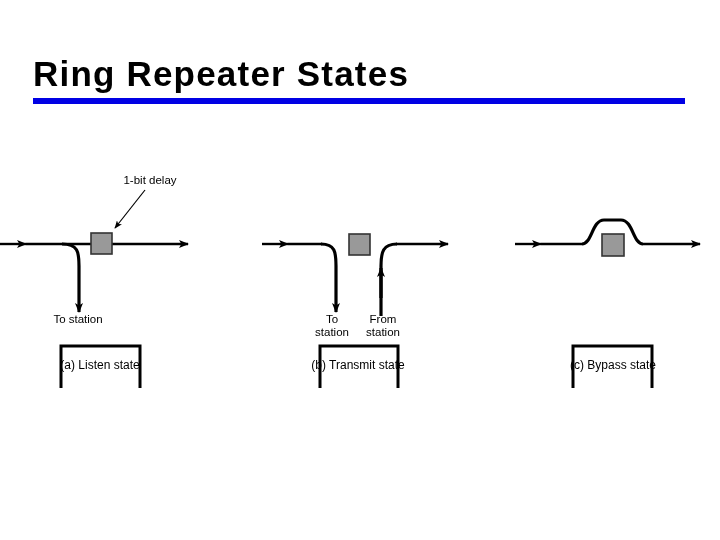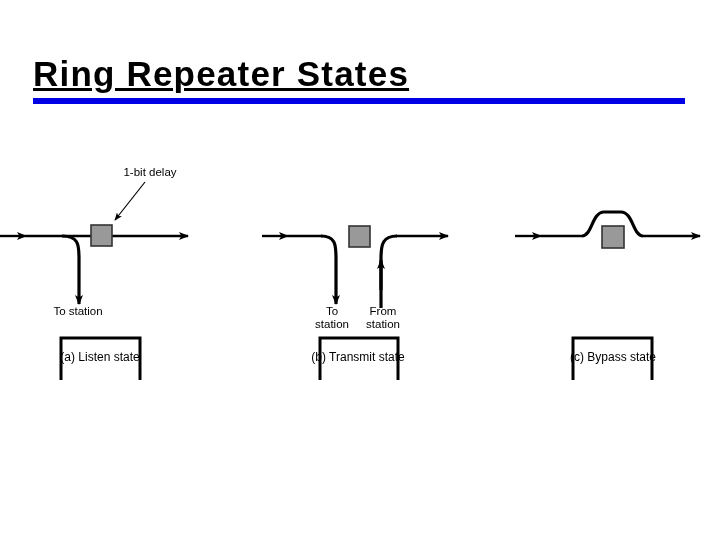--- a/index.html
+++ b/index.html
@@ -22,36 +22,35 @@
     position: absolute;
     left: 33px;
     top: 54px;
     font-family: "Liberation Sans", sans-serif;
     font-size: 35px;
     font-weight: bold;
     letter-spacing: 1.2px;
     color: #000000;
     white-space: nowrap;
     line-height: 40px;
-    text-decoration: underline;
   }
   #title-rule {
     position: absolute;
     left: 33px;
     top: 98px;
     width: 652px;
     height: 6px;
     background: #0000e4;
   }
 
   
   #figure {
     position: absolute;
     left: 0;
-    top: 140px;
+    top: 148px;
     width: 720px;
     height: 240px;
   }
   #figure svg {
     display: block;
   }
 
   .dgm-label {
     font-family: "Liberation Sans", sans-serif;
     font-size: 11.5px;

